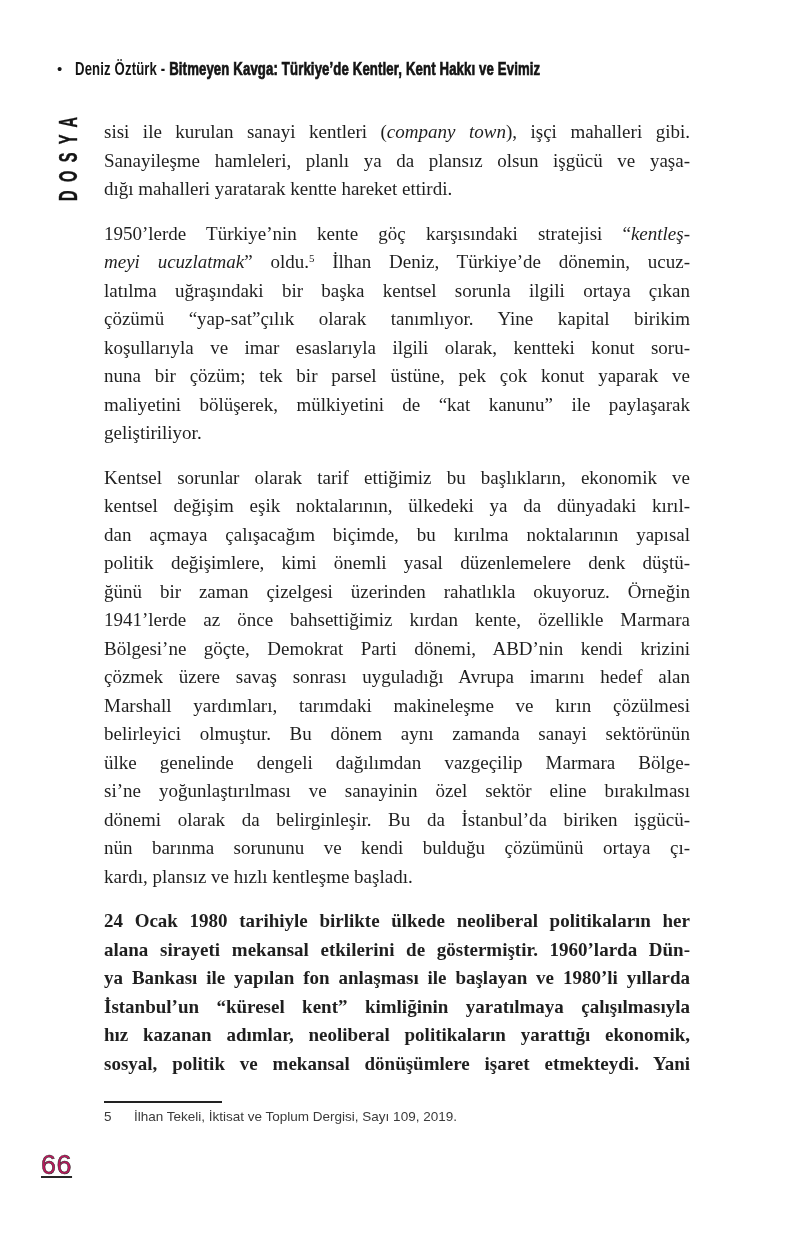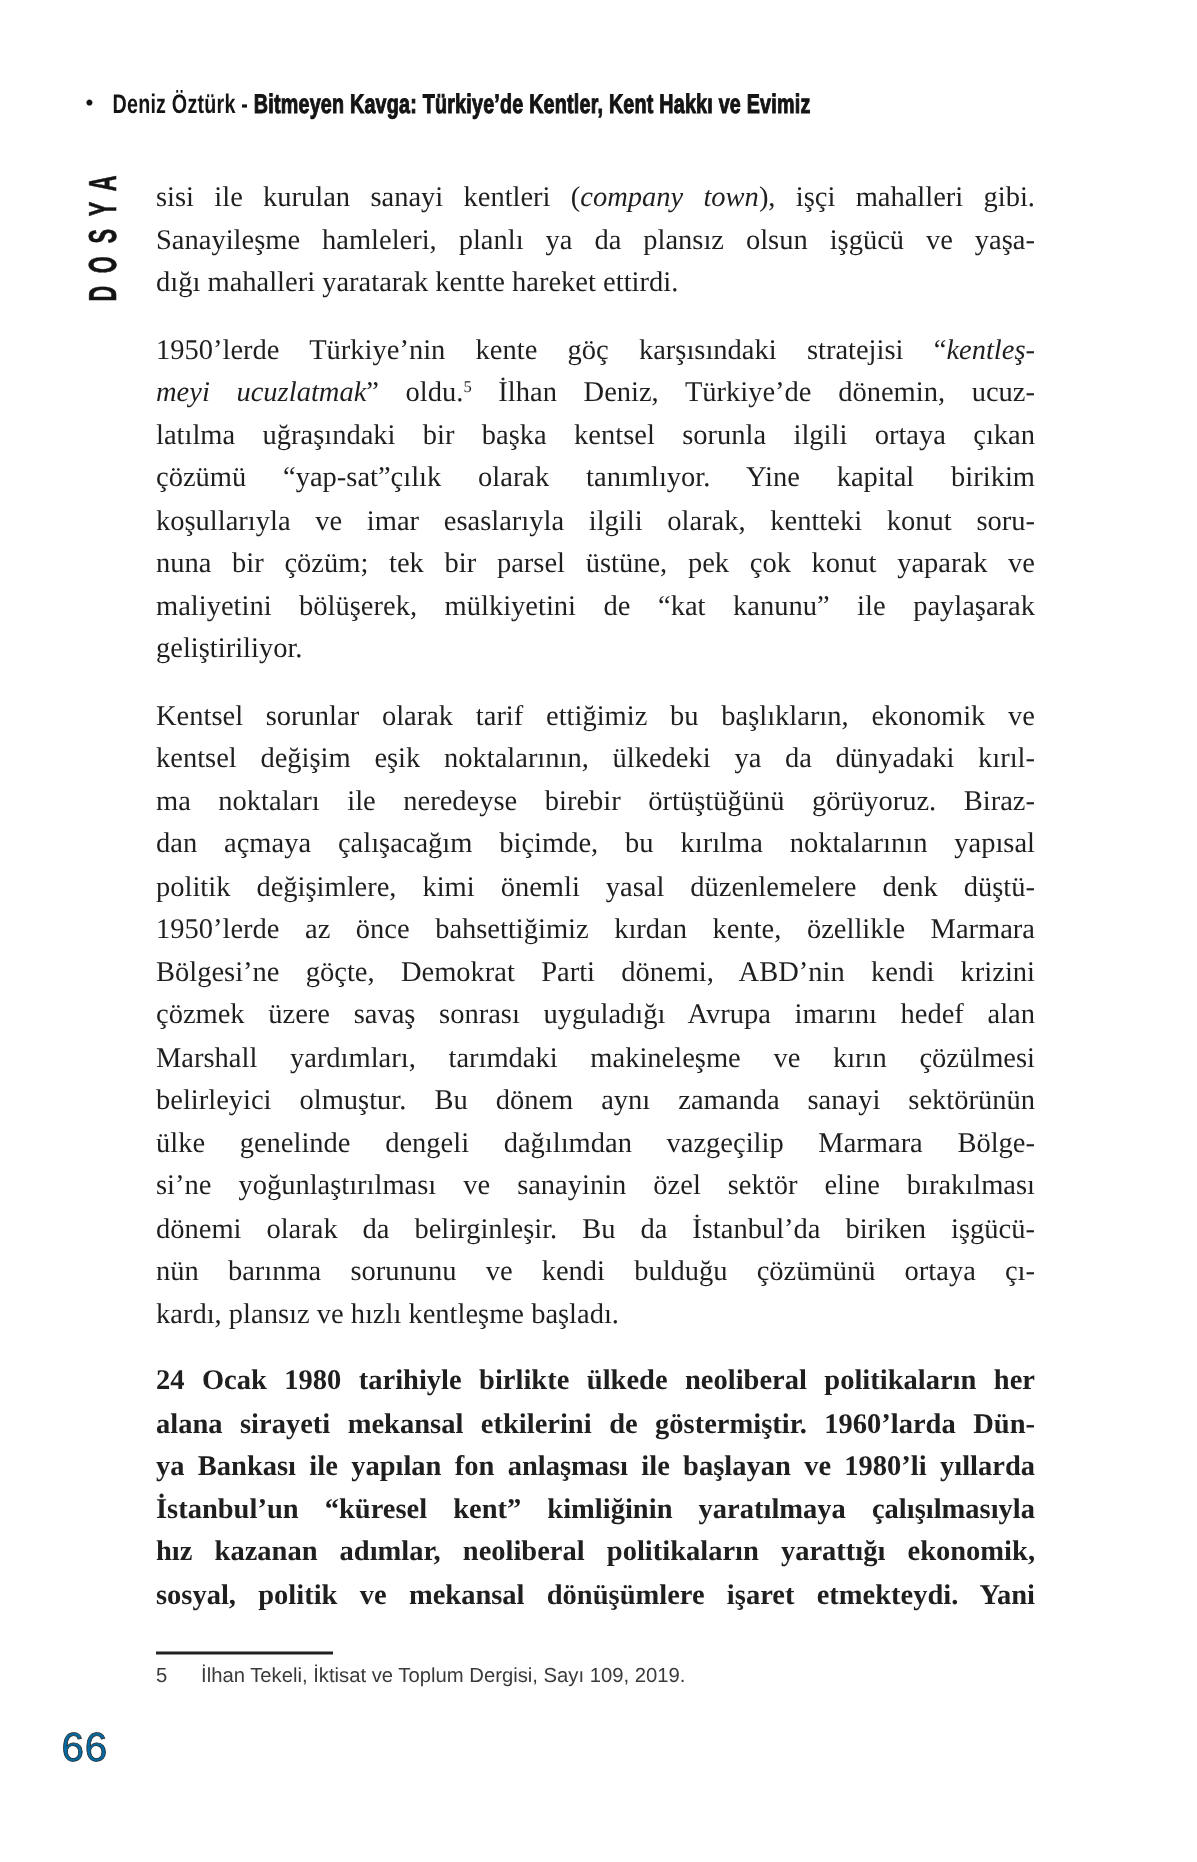--- a/index.html
+++ b/index.html
@@ -70,21 +70,21 @@
     font-size:13.5px;line-height:18px;color:var(--footnote-ink,#3a3a3a);
     display:flex;
   }
   .fn-num{width:30px;flex:0 0 30px;}
 
   
   .page-number{
     position:absolute;left:41px;top:1150px;
     font-family:"Liberation Sans","DejaVu Sans",sans-serif;
     font-size:27px;line-height:30px;font-weight:400;
-    color:#0369a1;letter-spacing:0.5px;
+    color:#be185d;letter-spacing:0.5px;text-decoration:underline;
     -webkit-text-stroke:0.5px #262626;
   }
 </style>
 </head>
 <body style="--ink: #1f1f1f; --header-ink: #141414; --footnote-ink: #3a3a3a;">
 
 <div class="page">
 
   <div class="header">
     <span class="bullet">•</span>
@@ -105,24 +105,24 @@
         <div class="line"><span>latılma uğraşındaki bir başka kentsel sorunla ilgili ortaya çıkan</span></div>
         <div class="line"><span>çözümü “yap-sat”çılık olarak tanımlıyor. Yine kapital birikim</span></div>
         <div class="line"><span>koşullarıyla ve imar esaslarıyla ilgili olarak, kentteki konut soru-</span></div>
         <div class="line"><span>nuna bir çözüm; tek bir parsel üstüne, pek çok konut yaparak ve</span></div>
         <div class="line"><span>maliyetini bölüşerek, mülkiyetini de “kat kanunu” ile paylaşarak</span></div>
         <div class="line last"><span>geliştiriliyor.</span></div>
       </div>
       <div class="para">
         <div class="line"><span>Kentsel sorunlar olarak tarif ettiğimiz bu başlıkların, ekonomik ve</span></div>
         <div class="line"><span>kentsel değişim eşik noktalarının, ülkedeki ya da dünyadaki kırıl-</span></div>
-        <div class="line"><span>ma noktaları ile neredeyse birebir örtüştüğünü görüyoruz. Biraz-</span></div>
         <div class="line"><span>dan açmaya çalışacağım biçimde, bu kırılma noktalarının yapısal</span></div>
         <div class="line"><span>politik değişimlere, kimi önemli yasal düzenlemelere denk düştü-</span></div>
-        <div class="line"><span>1950’lerde az önce bahsettiğimiz kırdan kente, özellikle Marmara</span></div>
+        <div class="line"><span>ğünü bir zaman çizelgesi üzerinden rahatlıkla okuyoruz. Örneğin</span></div>
+        <div class="line"><span>1941’lerde az önce bahsettiğimiz kırdan kente, özellikle Marmara</span></div>
         <div class="line"><span>Bölgesi’ne göçte, Demokrat Parti dönemi, ABD’nin kendi krizini</span></div>
         <div class="line"><span>çözmek üzere savaş sonrası uyguladığı Avrupa imarını hedef alan</span></div>
         <div class="line"><span>Marshall yardımları, tarımdaki makineleşme ve kırın çözülmesi</span></div>
         <div class="line"><span>belirleyici olmuştur. Bu dönem aynı zamanda sanayi sektörünün</span></div>
         <div class="line"><span>ülke genelinde dengeli dağılımdan vazgeçilip Marmara Bölge-</span></div>
         <div class="line"><span>si’ne yoğunlaştırılması ve sanayinin özel sektör eline bırakılması</span></div>
         <div class="line"><span>dönemi olarak da belirginleşir. Bu da İstanbul’da biriken işgücü-</span></div>
         <div class="line"><span>nün barınma sorununu ve kendi bulduğu çözümünü ortaya çı-</span></div>
         <div class="line last"><span>kardı, plansız ve hızlı kentleşme başladı.</span></div>
       </div>

